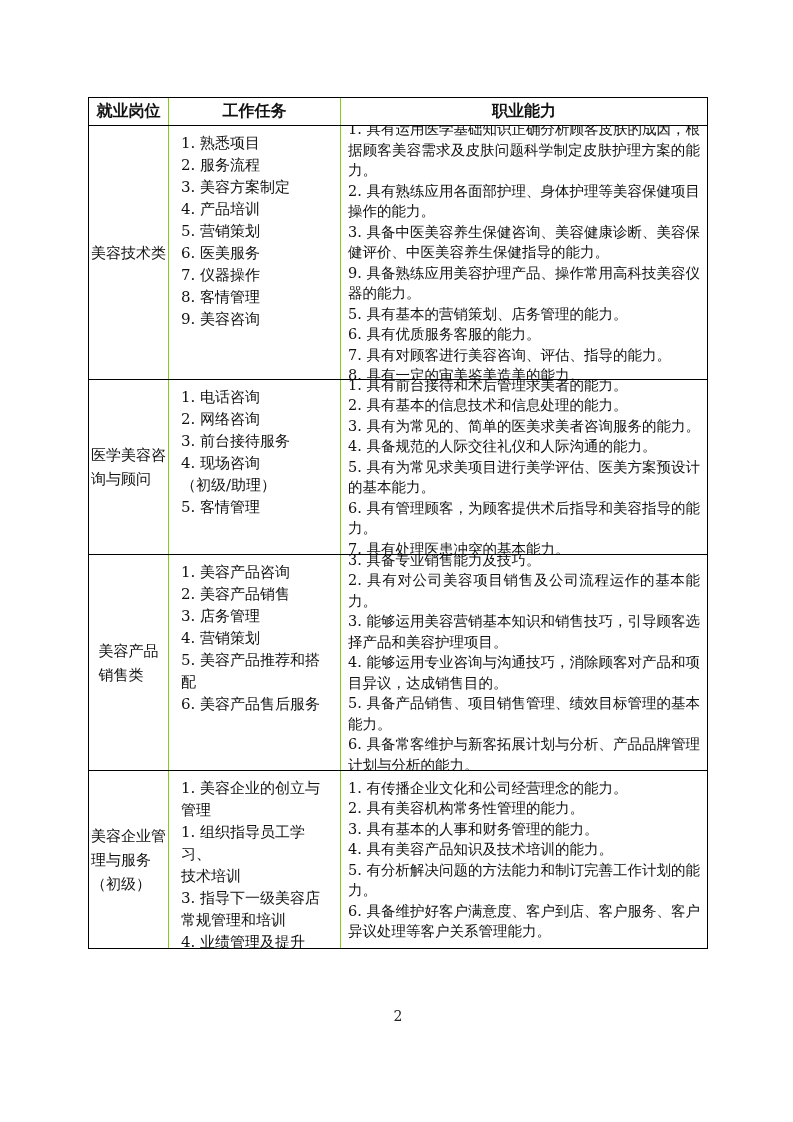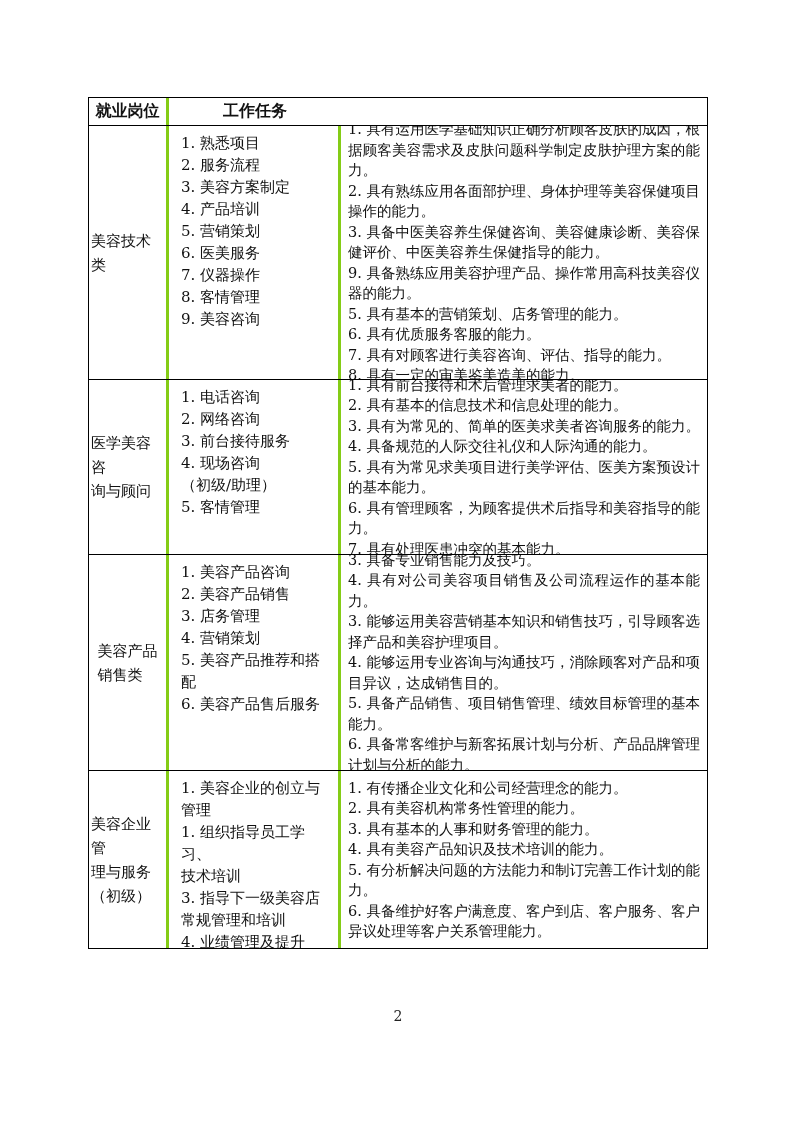--- a/index.html
+++ b/index.html
@@ -19,21 +19,21 @@
     position:absolute; left:88px; top:97px;
     width:620px;
     border:1px solid #000;
   }
   .t-row {
     display:grid;
     grid-template-columns:80px 172px 1fr;
     border-bottom:1px solid #000;
   }
   .t-row:last-child { border-bottom:none; }
-  .cell { border-right:3px solid #84cc16; overflow:hidden; }
+  .cell { border-right:1px solid #84cc16; overflow:hidden; }
   .cell:last-child { border-right:none; }
   .t-header { height:28px; }
   .t-header .cell {
     display:flex; align-items:center; justify-content:center;
     font-weight:bold; font-size:16px;
   }
   .row-1 { height:254px; }
   .row-2 { height:175px; }
   .row-3 { height:216px; }
   .row-4 { height:177px; }
@@ -65,20 +65,21 @@
 </head>
 <body>
 
 <div class="page">
 
   <div class="doc-table">
 
     <div class="t-row t-header">
       <div class="cell">就业岗位</div>
       <div class="cell">工作任务</div>
+      <div class="cell">职业能力</div>
     </div>
 
     <div class="t-row row-1">
       <div class="cell c-pos">美容技术类</div>
       <div class="cell c-tasks">
           <div class="task-item">1. 熟悉项目</div>
           <div class="task-item">2. 服务流程</div>
           <div class="task-item">3. 美容方案制定</div>
           <div class="task-item">4. 产品培训</div>
           <div class="task-item">5. 营销策划</div>
@@ -128,21 +129,21 @@
           <div class="task-item">1. 美容产品咨询</div>
           <div class="task-item">2. 美容产品销售</div>
           <div class="task-item">3. 店务管理</div>
           <div class="task-item">4. 营销策划</div>
           <div class="task-item">5. 美容产品推荐和搭
 配</div>
           <div class="task-item">6. 美容产品售后服务</div>
         </div>
       <div class="cell c-abil">
           <div class="abil-item">3. 具备专业销售能力及技巧。</div>
-          <div class="abil-item">4. 具有对公司美容项目销售及公司流程运作的基本能力。</div>
+          <div class="abil-item">2. 具有对公司美容项目销售及公司流程运作的基本能力。</div>
           <div class="abil-item">3. 能够运用美容营销基本知识和销售技巧，引导顾客选择产品和美容护理项目。</div>
           <div class="abil-item">4. 能够运用专业咨询与沟通技巧，消除顾客对产品和项目异议，达成销售目的。</div>
           <div class="abil-item">5. 具备产品销售、项目销售管理、绩效目标管理的基本能力。</div>
           <div class="abil-item">6. 具备常客维护与新客拓展计划与分析、产品品牌管理计划与分析的能力。</div>
         </div>
     </div>
 
     <div class="t-row row-4">
       <div class="cell c-pos">美容企业管
 理与服务

